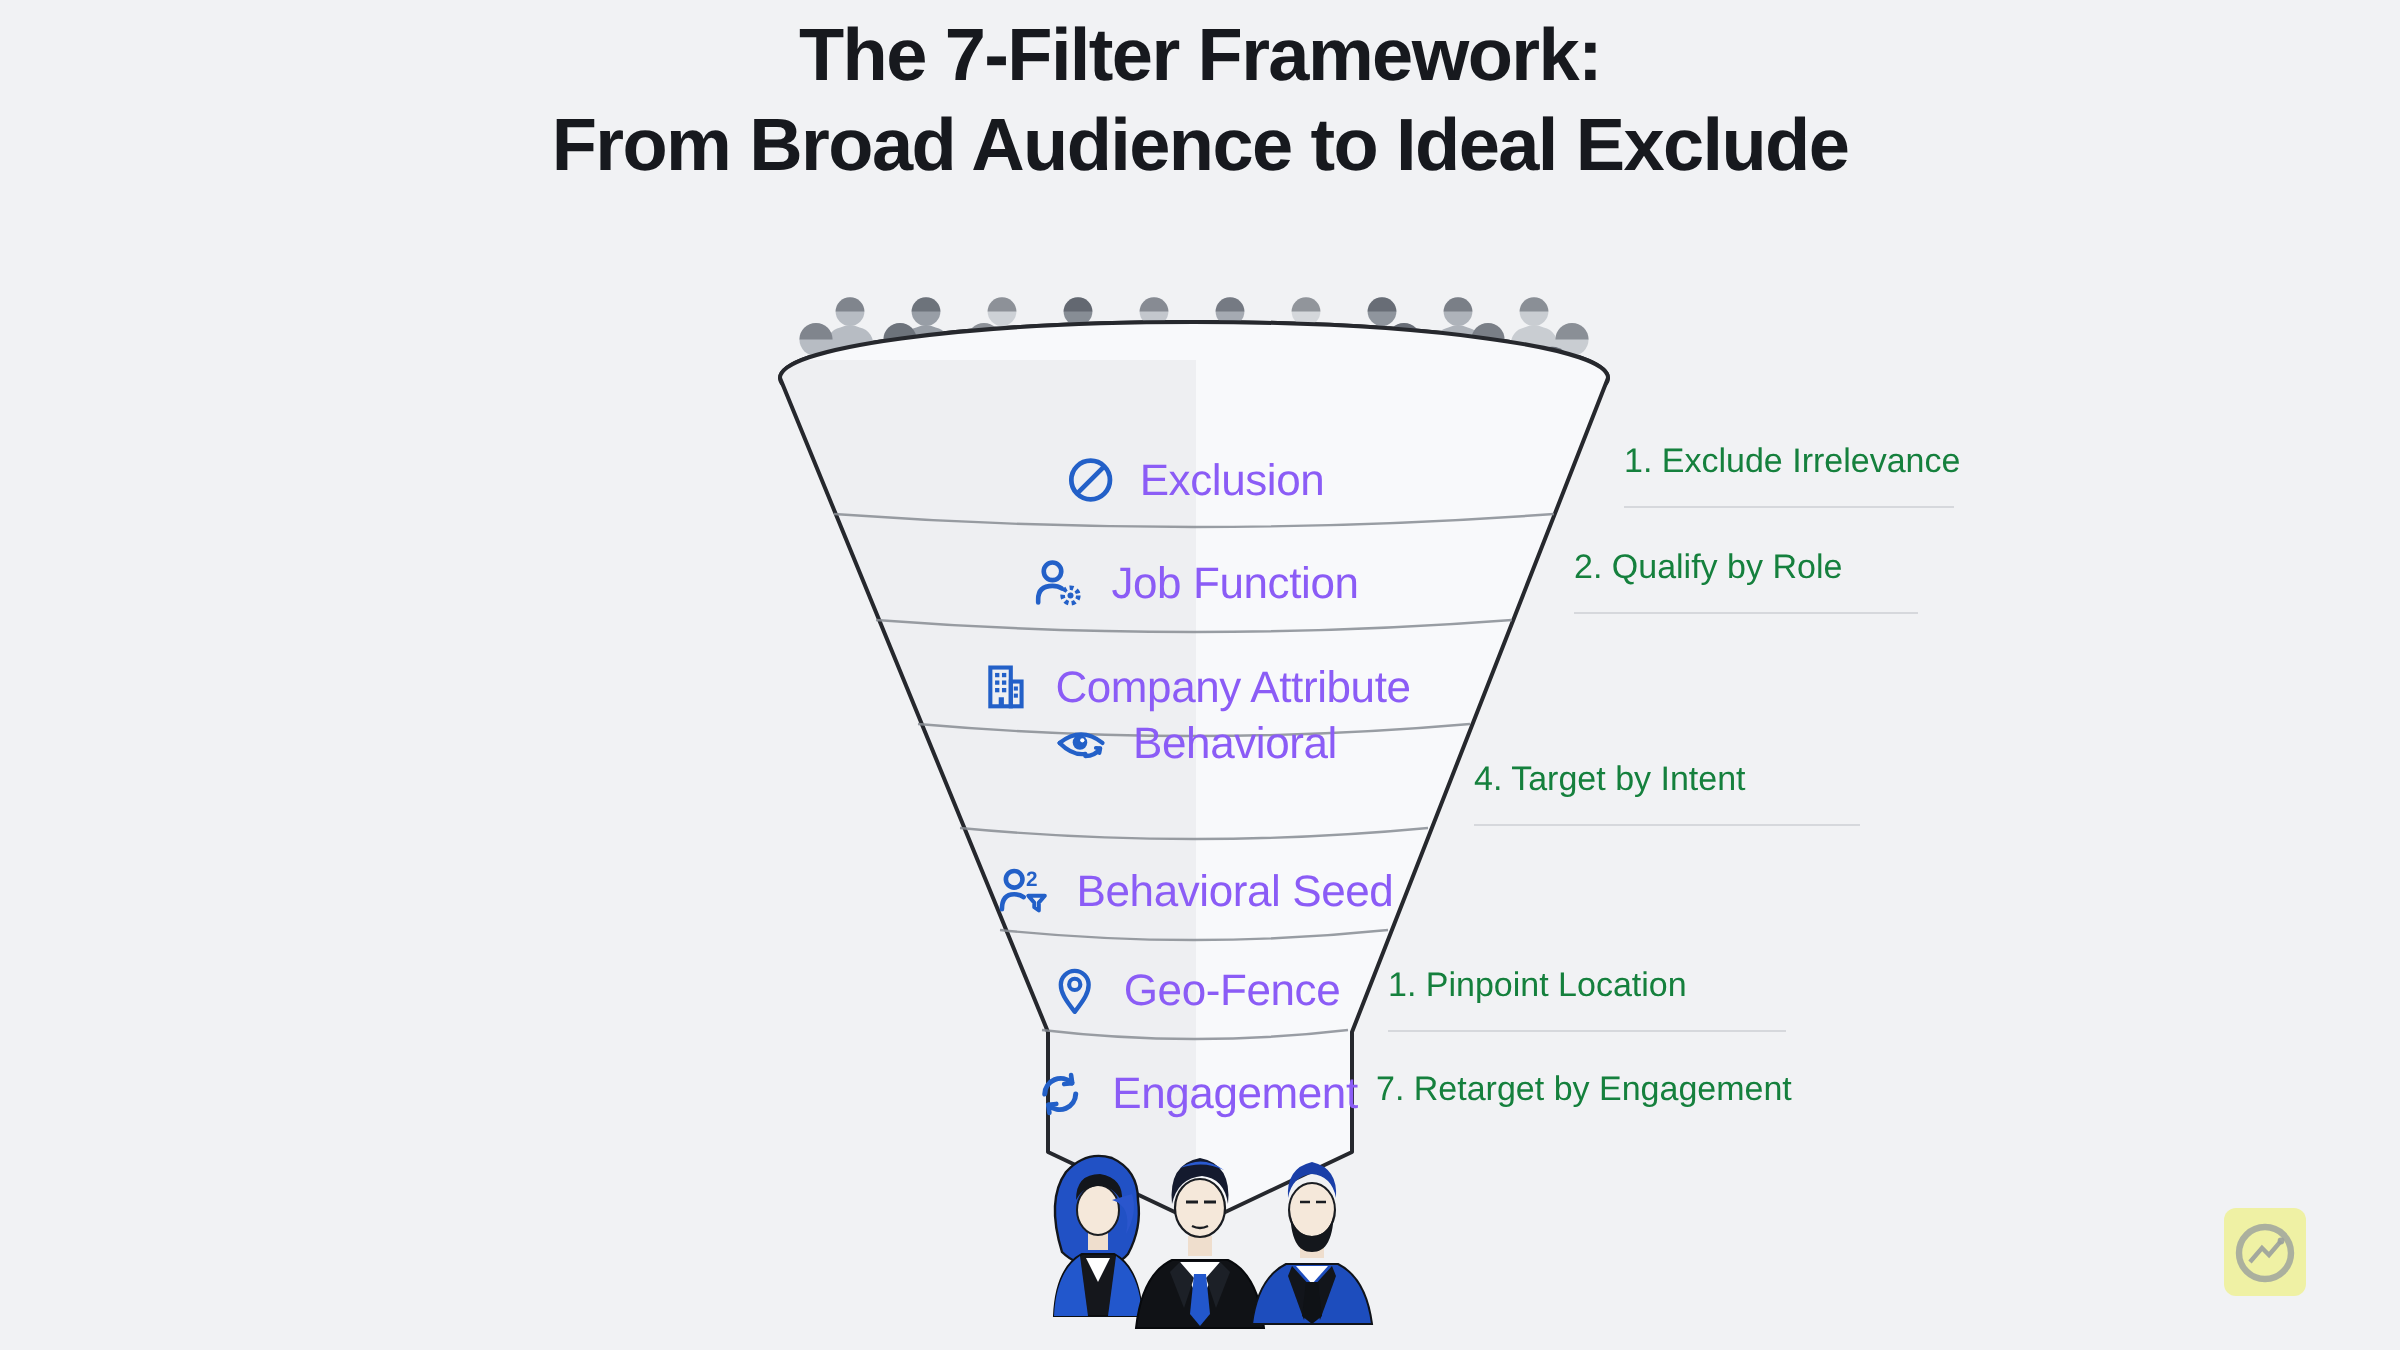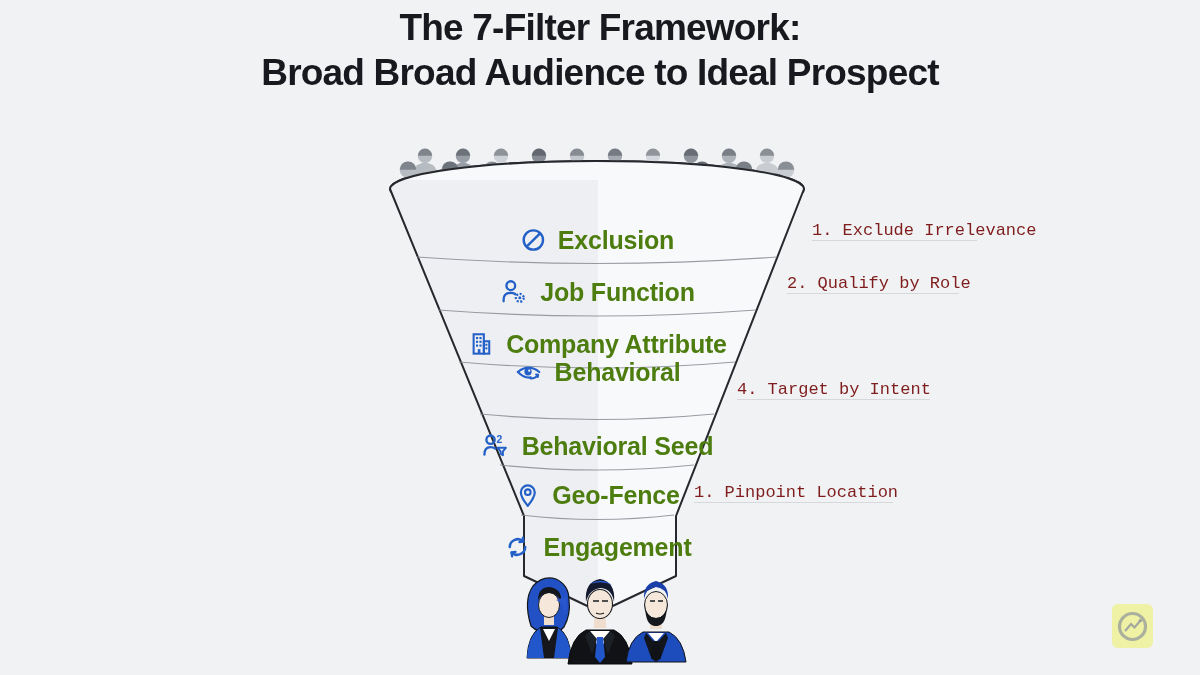--- a/index.html
+++ b/index.html
@@ -4,37 +4,37 @@
 <style>
   html,body{margin:0;padding:0;background:#e8e9eb;}
   .stage{position:relative;width:1200px;height:675px;background:#f1f2f4;overflow:hidden;
          font-family:"Liberation Sans",sans-serif;}
   .title{position:absolute;top:5px;left:0;right:0;text-align:center;font-weight:800;
          font-size:37px;line-height:45px;color:#17191e;letter-spacing:-0.8px;}
   .title span{display:block;}
   svg.scene{position:absolute;left:0;top:0;pointer-events:none;}
   .frow{position:absolute;left:597px;transform:translate(-50%,-50%);display:flex;
         align-items:center;gap:11px;white-space:nowrap;}
-  .frow .lbl{font-size:25px;font-weight:700;color:#4d7c0f;letter-spacing:-0.2px;}
+  .frow .lbl{font-size:22px;font-weight:400;color:#8b5cf6;letter-spacing:-0.2px;}
   .frow svg{display:block;}
-  .cap{position:absolute;font-size:17px;color:#7f1d1d;
-       border-bottom:1px solid #d6d8dc;white-space:nowrap;font-family:Liberation Mono, monospace;}
+  .cap{position:absolute;font-size:17px;color:#15803d;padding-bottom:12px;
+       border-bottom:1px solid #d6d8dc;white-space:nowrap;}
   .cap.nob{border-bottom:none;}
   .watermark{position:absolute;left:1112px;top:604px;width:41px;height:44px;
              background:#eff1a4;border-radius:6px;display:flex;align-items:center;
              justify-content:center;}
 </style>
 </head>
 <body>
 
 <div class="stage">
 
   <div class="title">
     <span>The 7-Filter Framework:</span>
-    <span>Broad Broad Audience to Ideal Prospect</span>
+    <span>From Broad Audience to Ideal Exclude</span>
   </div>
 
   <svg class="scene" width="1200" height="675" viewBox="0 0 1200 675">
     <defs>
       <g id="person">
         <circle cx="0" cy="-34" r="9"></circle>
         <path d="M-15,0 L-15,-10 Q-15,-22 -6,-24 Q0,-27 6,-24 Q15,-22 15,-10 L15,0 Z"></path>
       </g>
       <path id="hair" d="M-9,-34 A9,9 0 0 1 9,-34 Z"></path>
       <clipPath id="crowdClip">
@@ -241,20 +241,22 @@
   </div>
 
   <div class="cap" style="left:812px;top:221px;width:165px">
     <span>1. Exclude Irrelevance</span></div>
   <div class="cap" style="left:787px;top:274px;width:172px">
     <span>2. Qualify by Role</span></div>
   <div class="cap" style="left:737px;top:380px;width:193px">
     <span>4. Target by Intent</span></div>
   <div class="cap" style="left:694px;top:483px;width:199px">
     <span>1. Pinpoint Location</span></div>
+  <div class="cap nob" style="left:688px;top:535px">
+    <span>7. Retarget by Engagement</span></div>
 
   <div class="watermark">
     <svg width="37" height="37" viewBox="0 0 37 37">
       <circle cx="18.5" cy="18.5" r="13" fill="none" stroke="#9aa09c" stroke-width="3.2" opacity="0.8"></circle>
       <polyline points="11,23 17,16 20.5,19.5 26.5,12.5" fill="none" stroke="#9aa09c" stroke-width="2.2" opacity="0.9"></polyline>
       <circle cx="26.5" cy="12.5" r="1.7" fill="#9aa09c" opacity="0.9"></circle>
     </svg>
   </div>
 
 </div>

